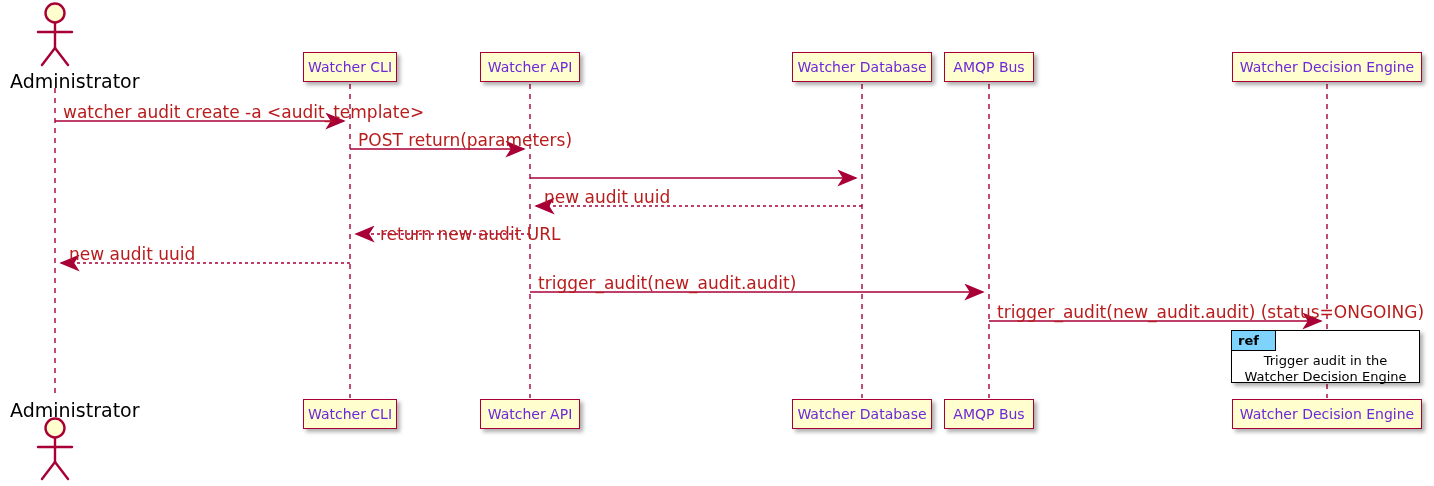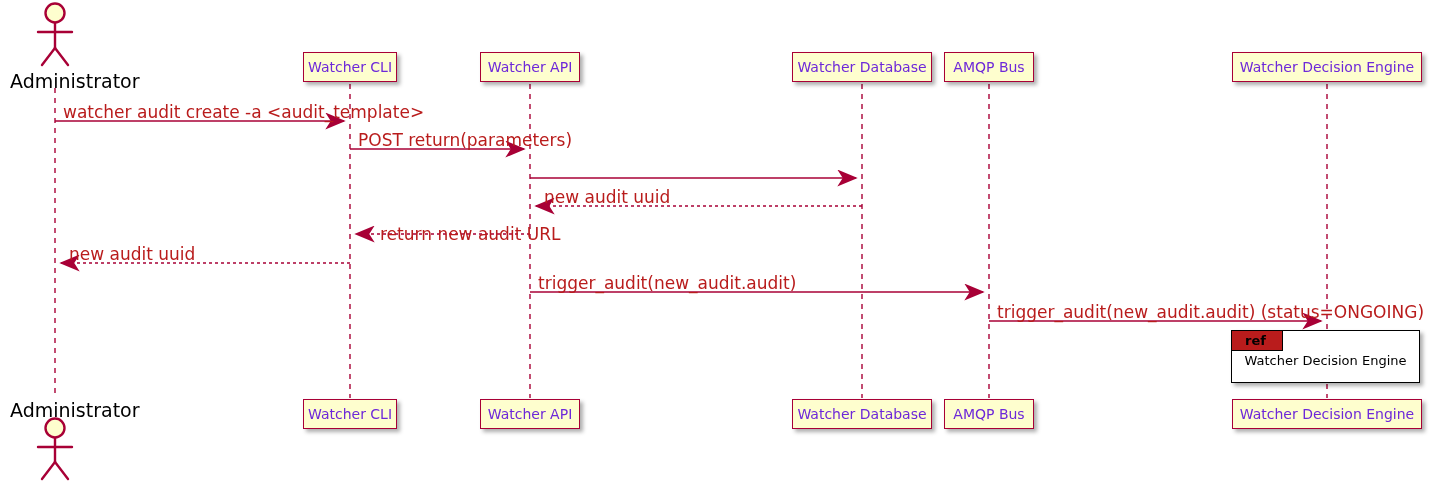--- a/index.html
+++ b/index.html
@@ -56,26 +56,26 @@
   .refbox {
     position: absolute;
     box-sizing: border-box;
     background: #FFFFFF;
     border: 1.5px solid #000000;
     box-shadow: 3px 3px 4px rgba(0,0,0,0.32);
   }
   .ref-tab {
     position: absolute;
     left: 0; top: 0;
-    background: #b91c1c;
+    background: #7dd3fc;
     border-right: 1.5px solid #000000;
     border-bottom: 1.5px solid #000000;
     font-size: 13px;
     font-weight: bold;
-    padding: 3px 16px 3px 13px;
+    padding: 3px 16px 3px 6px;
     line-height: 1;
   }
   .ref-body {
     position: absolute;
     left: 0; right: 0;
     top: 22px;
     text-align: center;
     font-size: 13px;
     line-height: 16px;
     color: #000000;
@@ -188,17 +188,18 @@
 
   <div class="msg" style="left:69px; top:246px;">new audit uuid</div>
 
   <div class="msg" style="left:538px; top:275px;">trigger_audit(new_audit.audit)</div>
 
   <div class="msg" style="left:997px; top:304px;">trigger_audit(new_audit.audit) (status=ONGOING)</div>
 
   <div class="refbox" style="left:1231px; top:330px; width:189px; height:53px;">
     <div class="ref-tab">ref</div>
     <div class="ref-body">
+      <div>Trigger audit in the</div>
       <div>Watcher Decision Engine</div>
     </div>
   </div>
 
 </div>
 
 </body></html>

